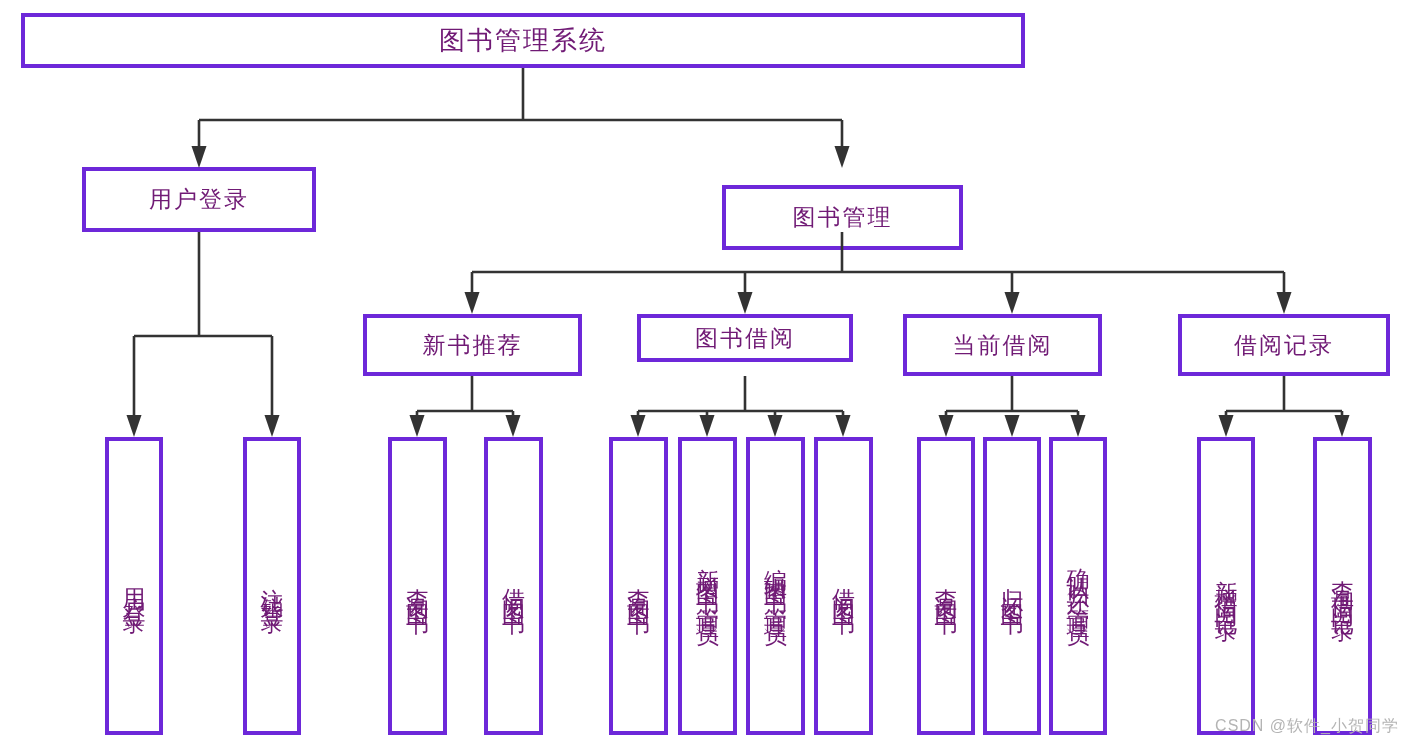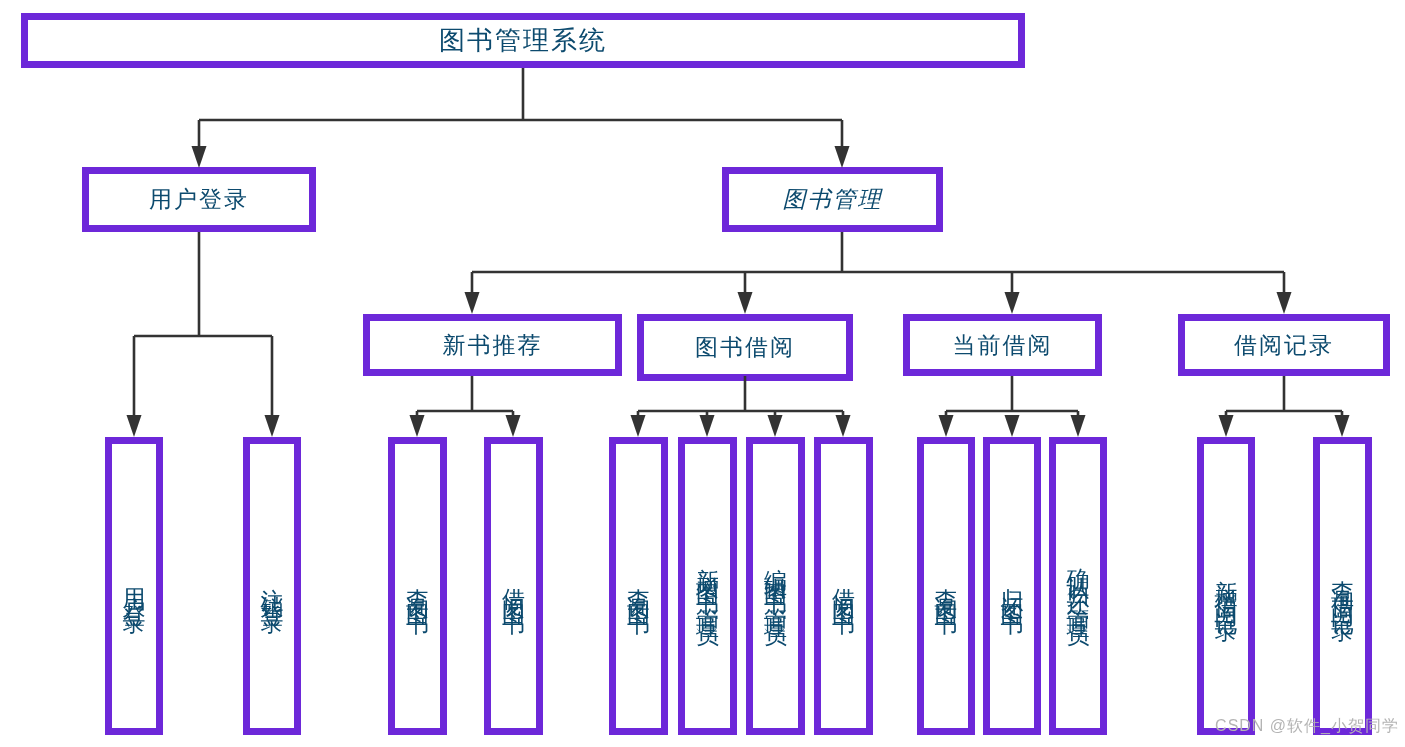--- a/index.html
+++ b/index.html
@@ -13,26 +13,26 @@
     height: 747px;
     background: #ffffff;
     overflow: hidden;
     font-family: "Liberation Sans", sans-serif;
     color: #3a3a3a;
   }
   .node {
     position: absolute;
     box-sizing: border-box;
     background: #ffffff;
-    border: 7px solid #6d28d9;
+    border: 4px solid #6d28d9;
     display: flex;
     align-items: center;
     justify-content: center;
     z-index: 1;
-    color: #0c4a6e;
+    color: #701a75;
   }
   .node.h {
     font-size: 23px;
     letter-spacing: 2px;
   }
   .node.root {
     font-size: 26px;
     letter-spacing: 2px;
   }
   .node.v {
@@ -66,24 +66,24 @@
     z-index: 5;
     font-size: 16px;
     color: #b4b4b4;
     letter-spacing: 1px;
     white-space: nowrap;
   }
 
   
   #n-root   { left: 21px;   top: 13px;  width: 1004px; height: 55px; }
   #n-login  { left: 82px;   top: 167px; width: 234px;  height: 65px; }
-  #n-mgmt   { left: 722px;  top: 167px; width: 221px;  height: 65px; font-style: italic; }
+  #n-mgmt   { left: 722px;  top: 185px; width: 241px;  height: 65px; }
 
-  #n-g0 { left: 363px;  top: 314px; width: 259px; height: 62px; }
-  #n-g1 { left: 637px;  top: 314px; width: 216px; height: 67px; }
+  #n-g0 { left: 363px;  top: 314px; width: 219px; height: 62px; }
+  #n-g1 { left: 637px;  top: 314px; width: 216px; height: 48px; }
   #n-g2 { left: 903px;  top: 314px; width: 199px; height: 62px; }
   #n-g3 { left: 1178px; top: 314px; width: 212px; height: 62px; }
 
   .leaf { top: 437px; height: 298px; }
   #l-a0 { left: 105px;  width: 58px; }
   #l-a1 { left: 243px;  width: 58px; }
   #l-b0 { left: 388px;  width: 59px; }
   #l-b1 { left: 484px;  width: 59px; }
   #l-c0 { left: 609px;  width: 59px; }
   #l-c1 { left: 678px;  width: 59px; }

